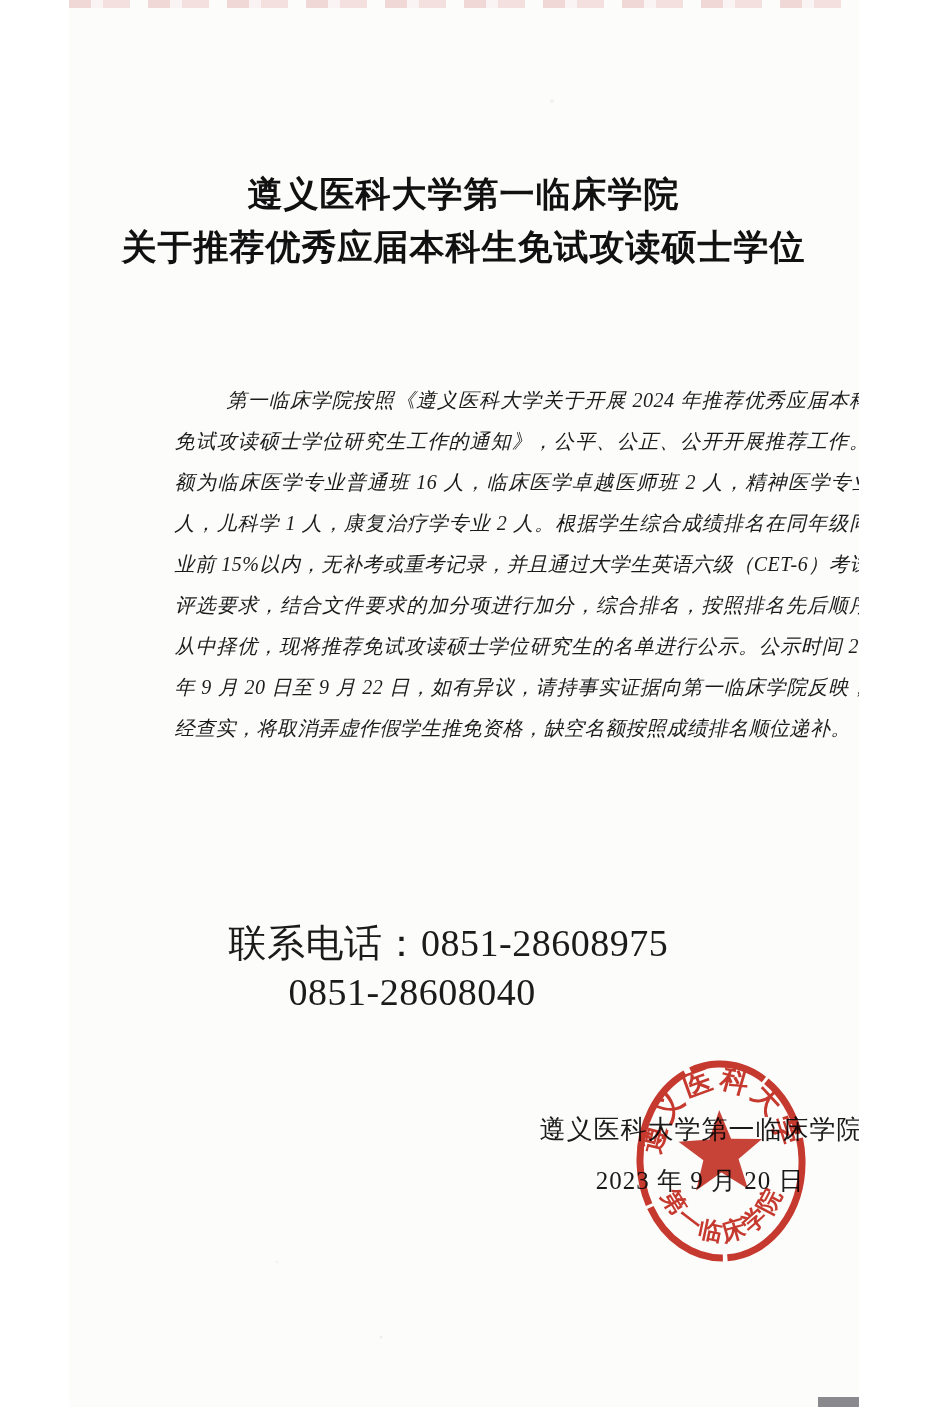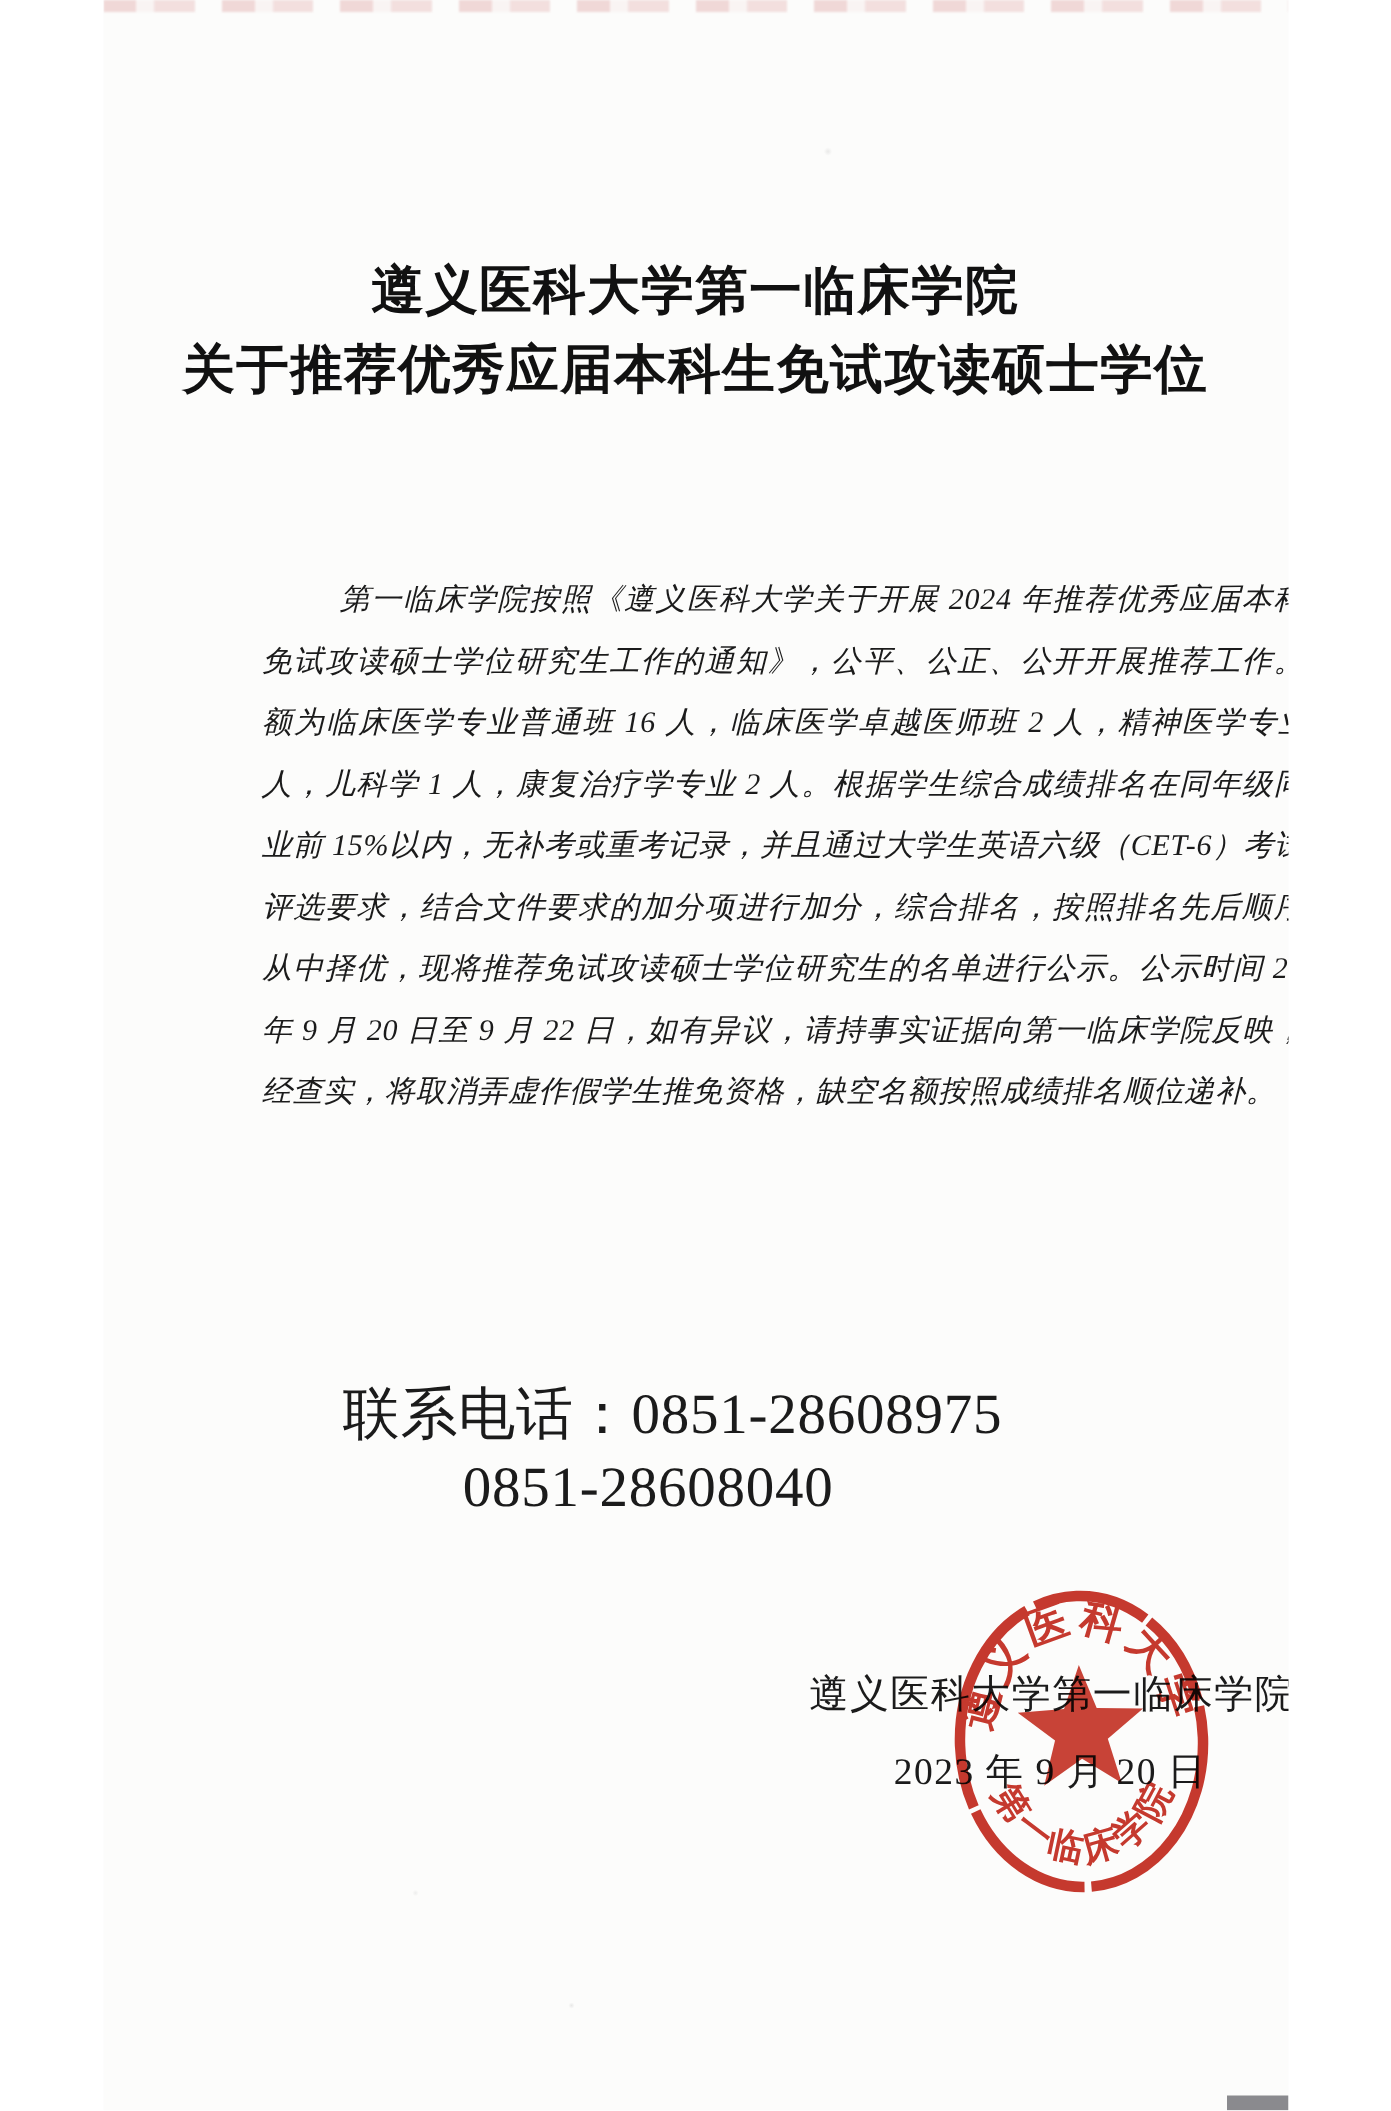--- a/index.html
+++ b/index.html
@@ -40,21 +40,21 @@
     text-align:justify;
     text-indent:52px;
     letter-spacing:.5px;
     font-style:italic;
   }
   .contact {
     position:absolute; top:919px; left:160px;
     font-size:38px; line-height:49px;
     letter-spacing:.5px;
   }
-  .contact .row2 { margin-left:80px; }
+  .contact .row2 { margin-left:60px; }
   .sig-name {
     position:absolute; top:1112px; left:0; width:795px;
     text-align:right;
     font-size:26px; letter-spacing:1px;
   }
   .sig-date {
     position:absolute; top:1164px; left:0; width:736px;
     text-align:right;
     font-size:25px; letter-spacing:1px;
   }

